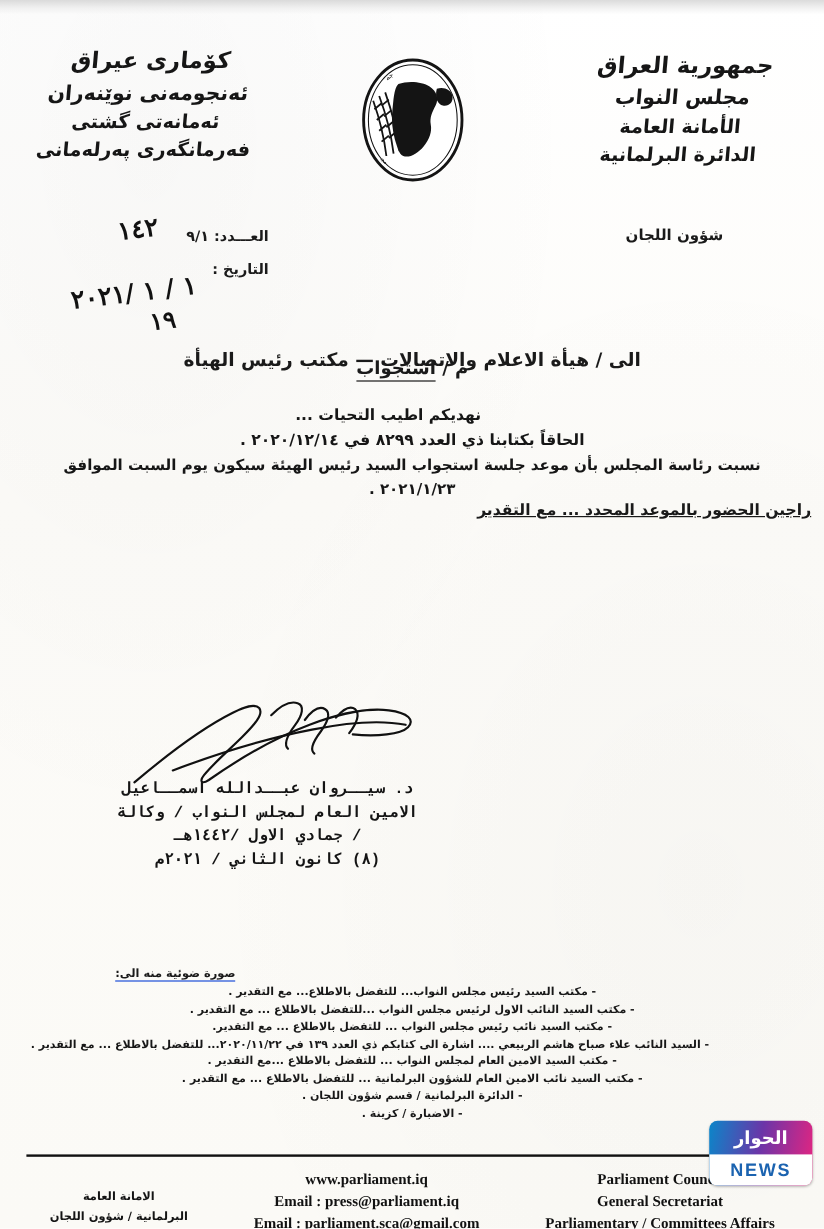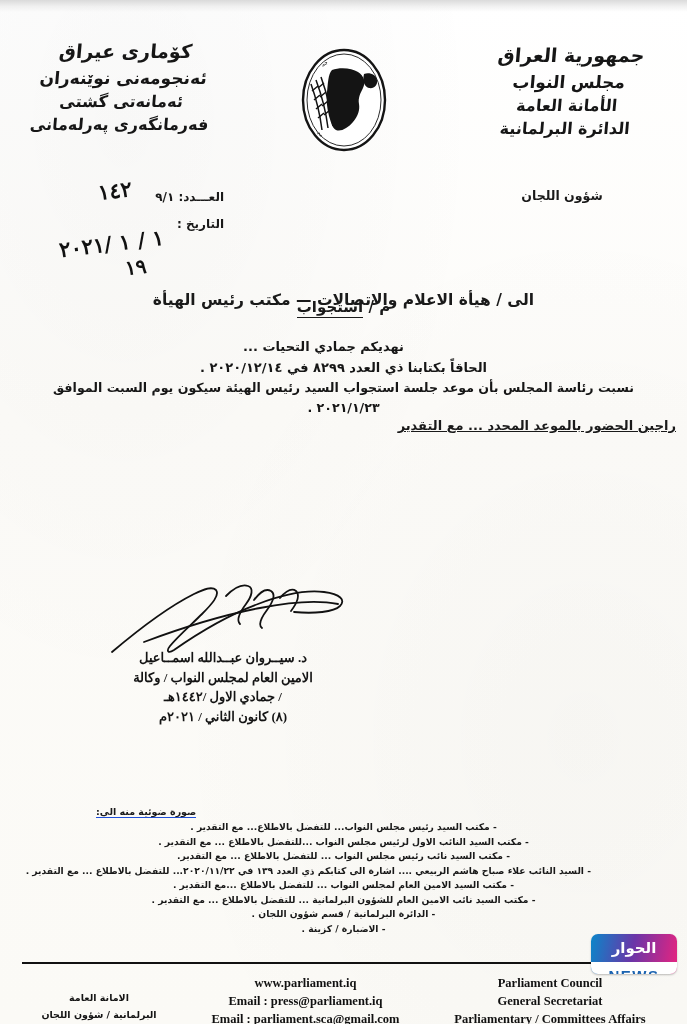--- a/index.html
+++ b/index.html
@@ -199,21 +199,21 @@
     position: absolute;
     top: 578px;
     left: 78px;
     width: 290px;
     text-align: center;
   }
   .sig-svg { display: block; margin: 0 0 -10px 6px; }
   .sig-line {
     font-size: 13px;
     font-weight: 700;
-    font-family: Liberation Serif, serif;
+    font-family: Liberation Mono, monospace;
     line-height: 1.5;
     letter-spacing: -0.2px;
     color: #141414;
   }
   .sig-name { letter-spacing: 1.2px; }
 
   
   .cc {
     position: absolute;
     top: 806px;
@@ -301,21 +301,21 @@
     color: #111;
     padding-top: 2px;
   }
 
   
   .watermark {
     position: absolute;
     right: 10px;
     top: 934px;
     width: 86px;
-    height: 40px;
+    height: 54px;
     border-radius: 7px;
     overflow: hidden;
     background: linear-gradient(100deg, #0b86c9 0%, #6b35a8 48%, #e8247f 100%);
     box-shadow: 0 1px 2px rgba(0,0,0,.25);
   }
   .wm-top {
     height: 28px;
     display: flex;
     align-items: center;
     justify-content: center;
@@ -406,21 +406,21 @@
   </div>
 
   <div class="addressee">الى / هيأة الاعلام والاتصالات — مكتب رئيس الهيأة</div>
 
   <div class="subject">
     <span style="border:none">م /</span>
     <span>استجواب</span>
   </div>
 
   <div class="body-block">
-    <div class="bline greet">نهديكم جمادي التحيات ...</div>
+    <div class="bline greet">نهديكم اطيب التحيات ...</div>
     <div class="bline ref">الحاقاً بكتابنا ذي العدد ٨٢٩٩ في ٢٠٢٠/١٢/١٤ .</div>
     <div class="bline main">نسبت رئاسة المجلس بأن موعد جلسة استجواب السيد رئيس الهيئة سيكون يوم السبت الموافق ٢٠٢١/١/٢٣ .</div>
   </div>
 
   <div class="closing">راجين الحضور بالموعد المحدد ... مع التقدير</div>
 
   <div class="sig-block">
     <svg class="sig-svg" width="260" height="80" viewBox="0 0 260 80">
       <g fill="none" stroke="#111" stroke-width="1.8" stroke-linecap="round">
         <path d="M4 74 C30 52 58 30 86 16 C96 11 104 8 108 12 C112 17 104 26 94 36

